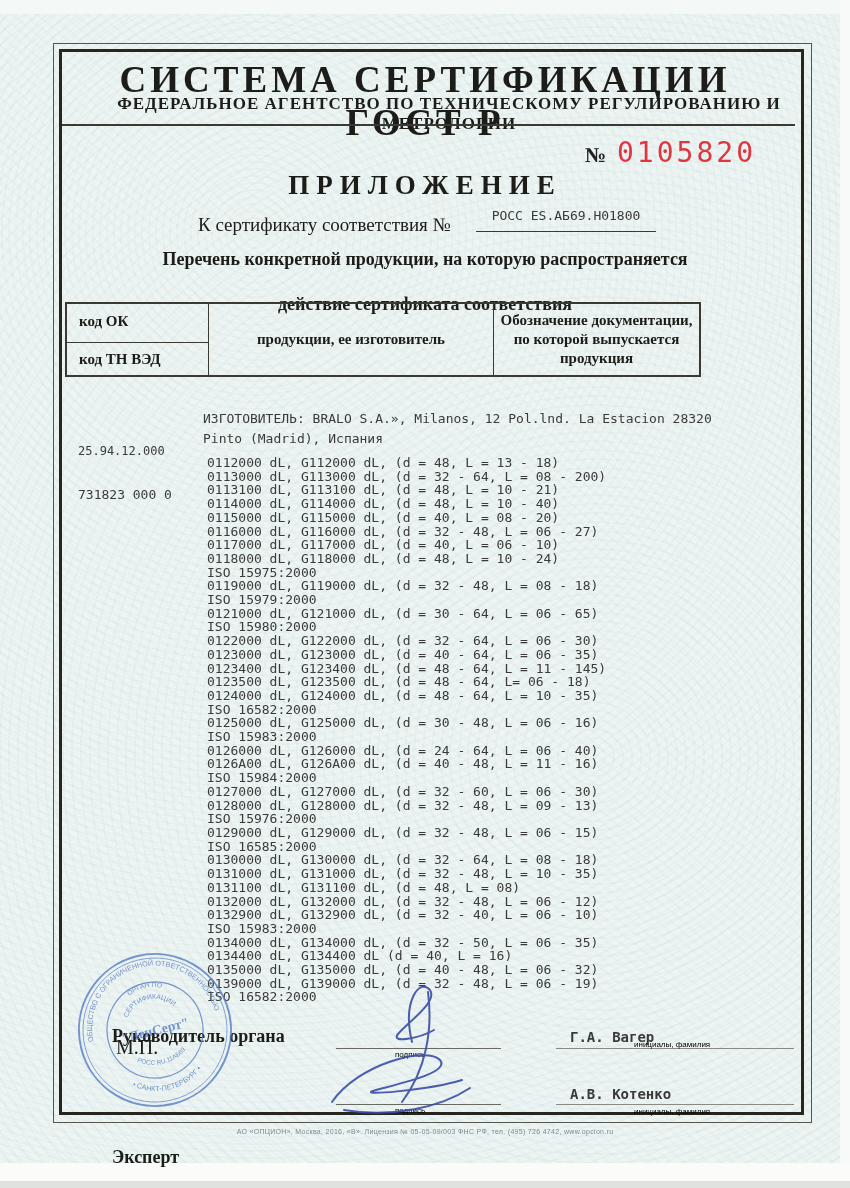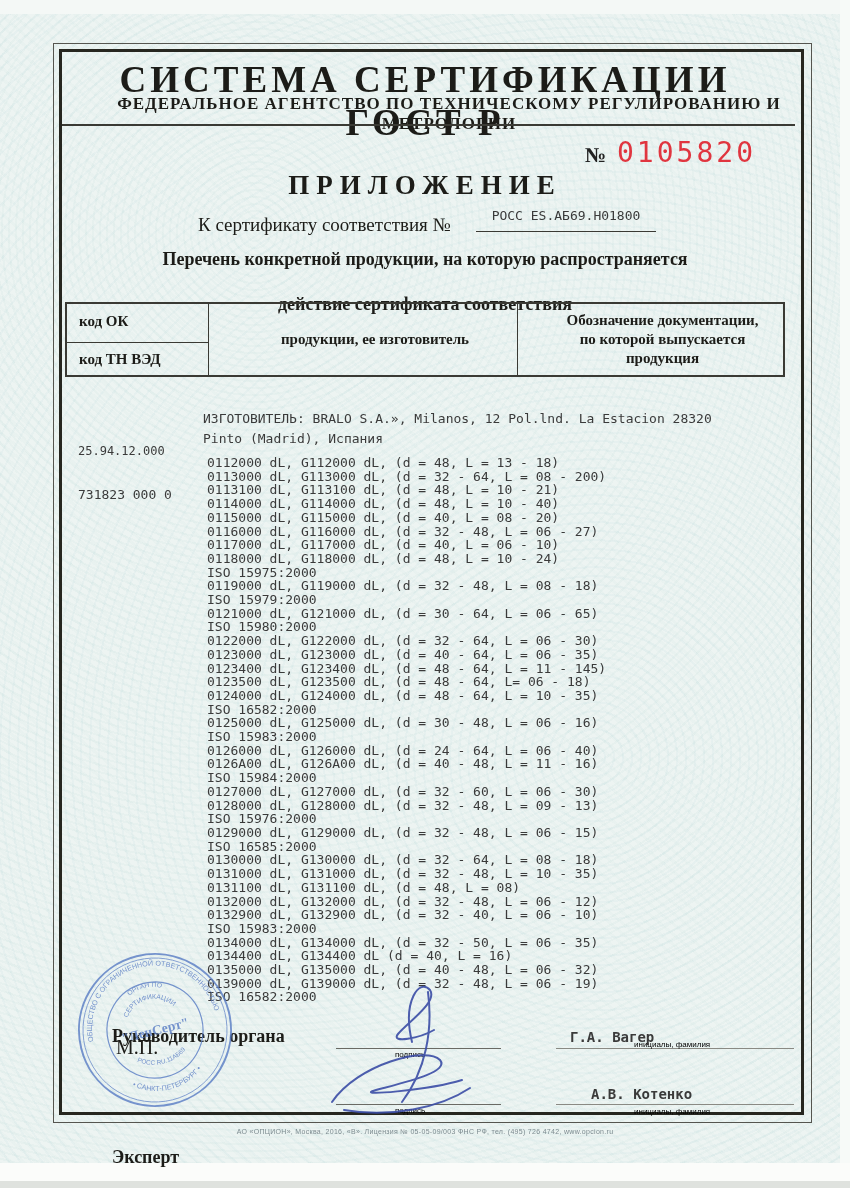--- a/index.html
+++ b/index.html
@@ -37,21 +37,21 @@
 
   .doc-title{top:170px;font-size:27px;font-weight:bold;letter-spacing:7px;color:#1c1c18;}
 
   .cert-label{left:198px;top:214px;font-size:19px;font-weight:normal;color:#1c1c18;}
   .cert-box{left:476px;top:206px;width:180px;height:25px;border-bottom:1px solid #3a3a34;text-align:center;}
   .cert-value{font-family:"DejaVu Sans Mono",monospace;font-size:13px;color:#3a3a3a;}
 
   .subtitle1{top:249px;font-size:18px;font-weight:bold;color:#1c1c18;}
   .subtitle2{top:271px;font-size:18px;font-weight:bold;color:#1c1c18;margin-top:23px;}
 
-  .tbl{left:65px;top:302px;width:720px;height:75px;border:2px solid #3a3a34;box-sizing:border-box;display:flex;gap:24px;}
+  .tbl{left:65px;top:302px;width:636px;height:75px;border:2px solid #3a3a34;box-sizing:border-box;display:flex;}
   .tbl-c1{width:141px;border-right:1px solid #3a3a34;display:flex;flex-direction:column;}
   .tbl-c1a{height:39px;border-bottom:1px solid #3a3a34;box-sizing:border-box;padding:8px 0 0 12px;}
   .tbl-c1b{flex:1;padding:7px 0 0 12px;}
   .tbl-c2{width:284px;border-right:1px solid #3a3a34;display:flex;flex-direction:column;justify-content:center;text-align:center;}
   .tbl-c3{flex:1;display:flex;flex-direction:column;justify-content:center;text-align:center;}
   .tbl span{font-size:15px;font-weight:bold;color:#1c1c18;line-height:19px;}
 
   .mono{font-family:"DejaVu Sans Mono",monospace;color:#3a3a3a;}
   .manu1{left:203px;top:411px;font-size:13px;}
   .manu2{left:203px;top:431px;font-size:13px;}
@@ -68,21 +68,21 @@
   .nameline1{left:556px;top:1048px;width:238px;border-top:1px solid #8a8a84;}
   .nameline2{left:556px;top:1104px;width:238px;border-top:1px solid #8a8a84;}
   .cap{font-family:"Liberation Sans",sans-serif;font-size:8px;color:#55555
 
 0;}
   .cap1{left:395px;top:1050px;}
   .cap2{left:395px;top:1106px;}
   .capn1{left:634px;top:1040px;}
   .capn2{left:634px;top:1107px;}
   .name1{left:570px;top:1029px;font-size:14px;font-weight:bold;}
-  .name2{left:570px;top:1086px;font-size:14px;font-weight:bold;margin-left:21px;}
+  .name2{left:570px;top:1086px;font-size:14px;font-weight:bold;}
 
   .stamp{left:75px;top:950px;width:160px;height:160px;opacity:.82;z-index:5;}
   .inksvg{left:280px;top:960px;width:260px;height:180px;z-index:7;}
 
   .footer{left:0;top:1128px;width:850px;text-align:center;font-family:"Liberation Sans",sans-serif;font-size:7px;color:#7d8b90;letter-spacing:.3px;}
 </style>
 </head>
 <body>
 
 <div class="paper"></div>

